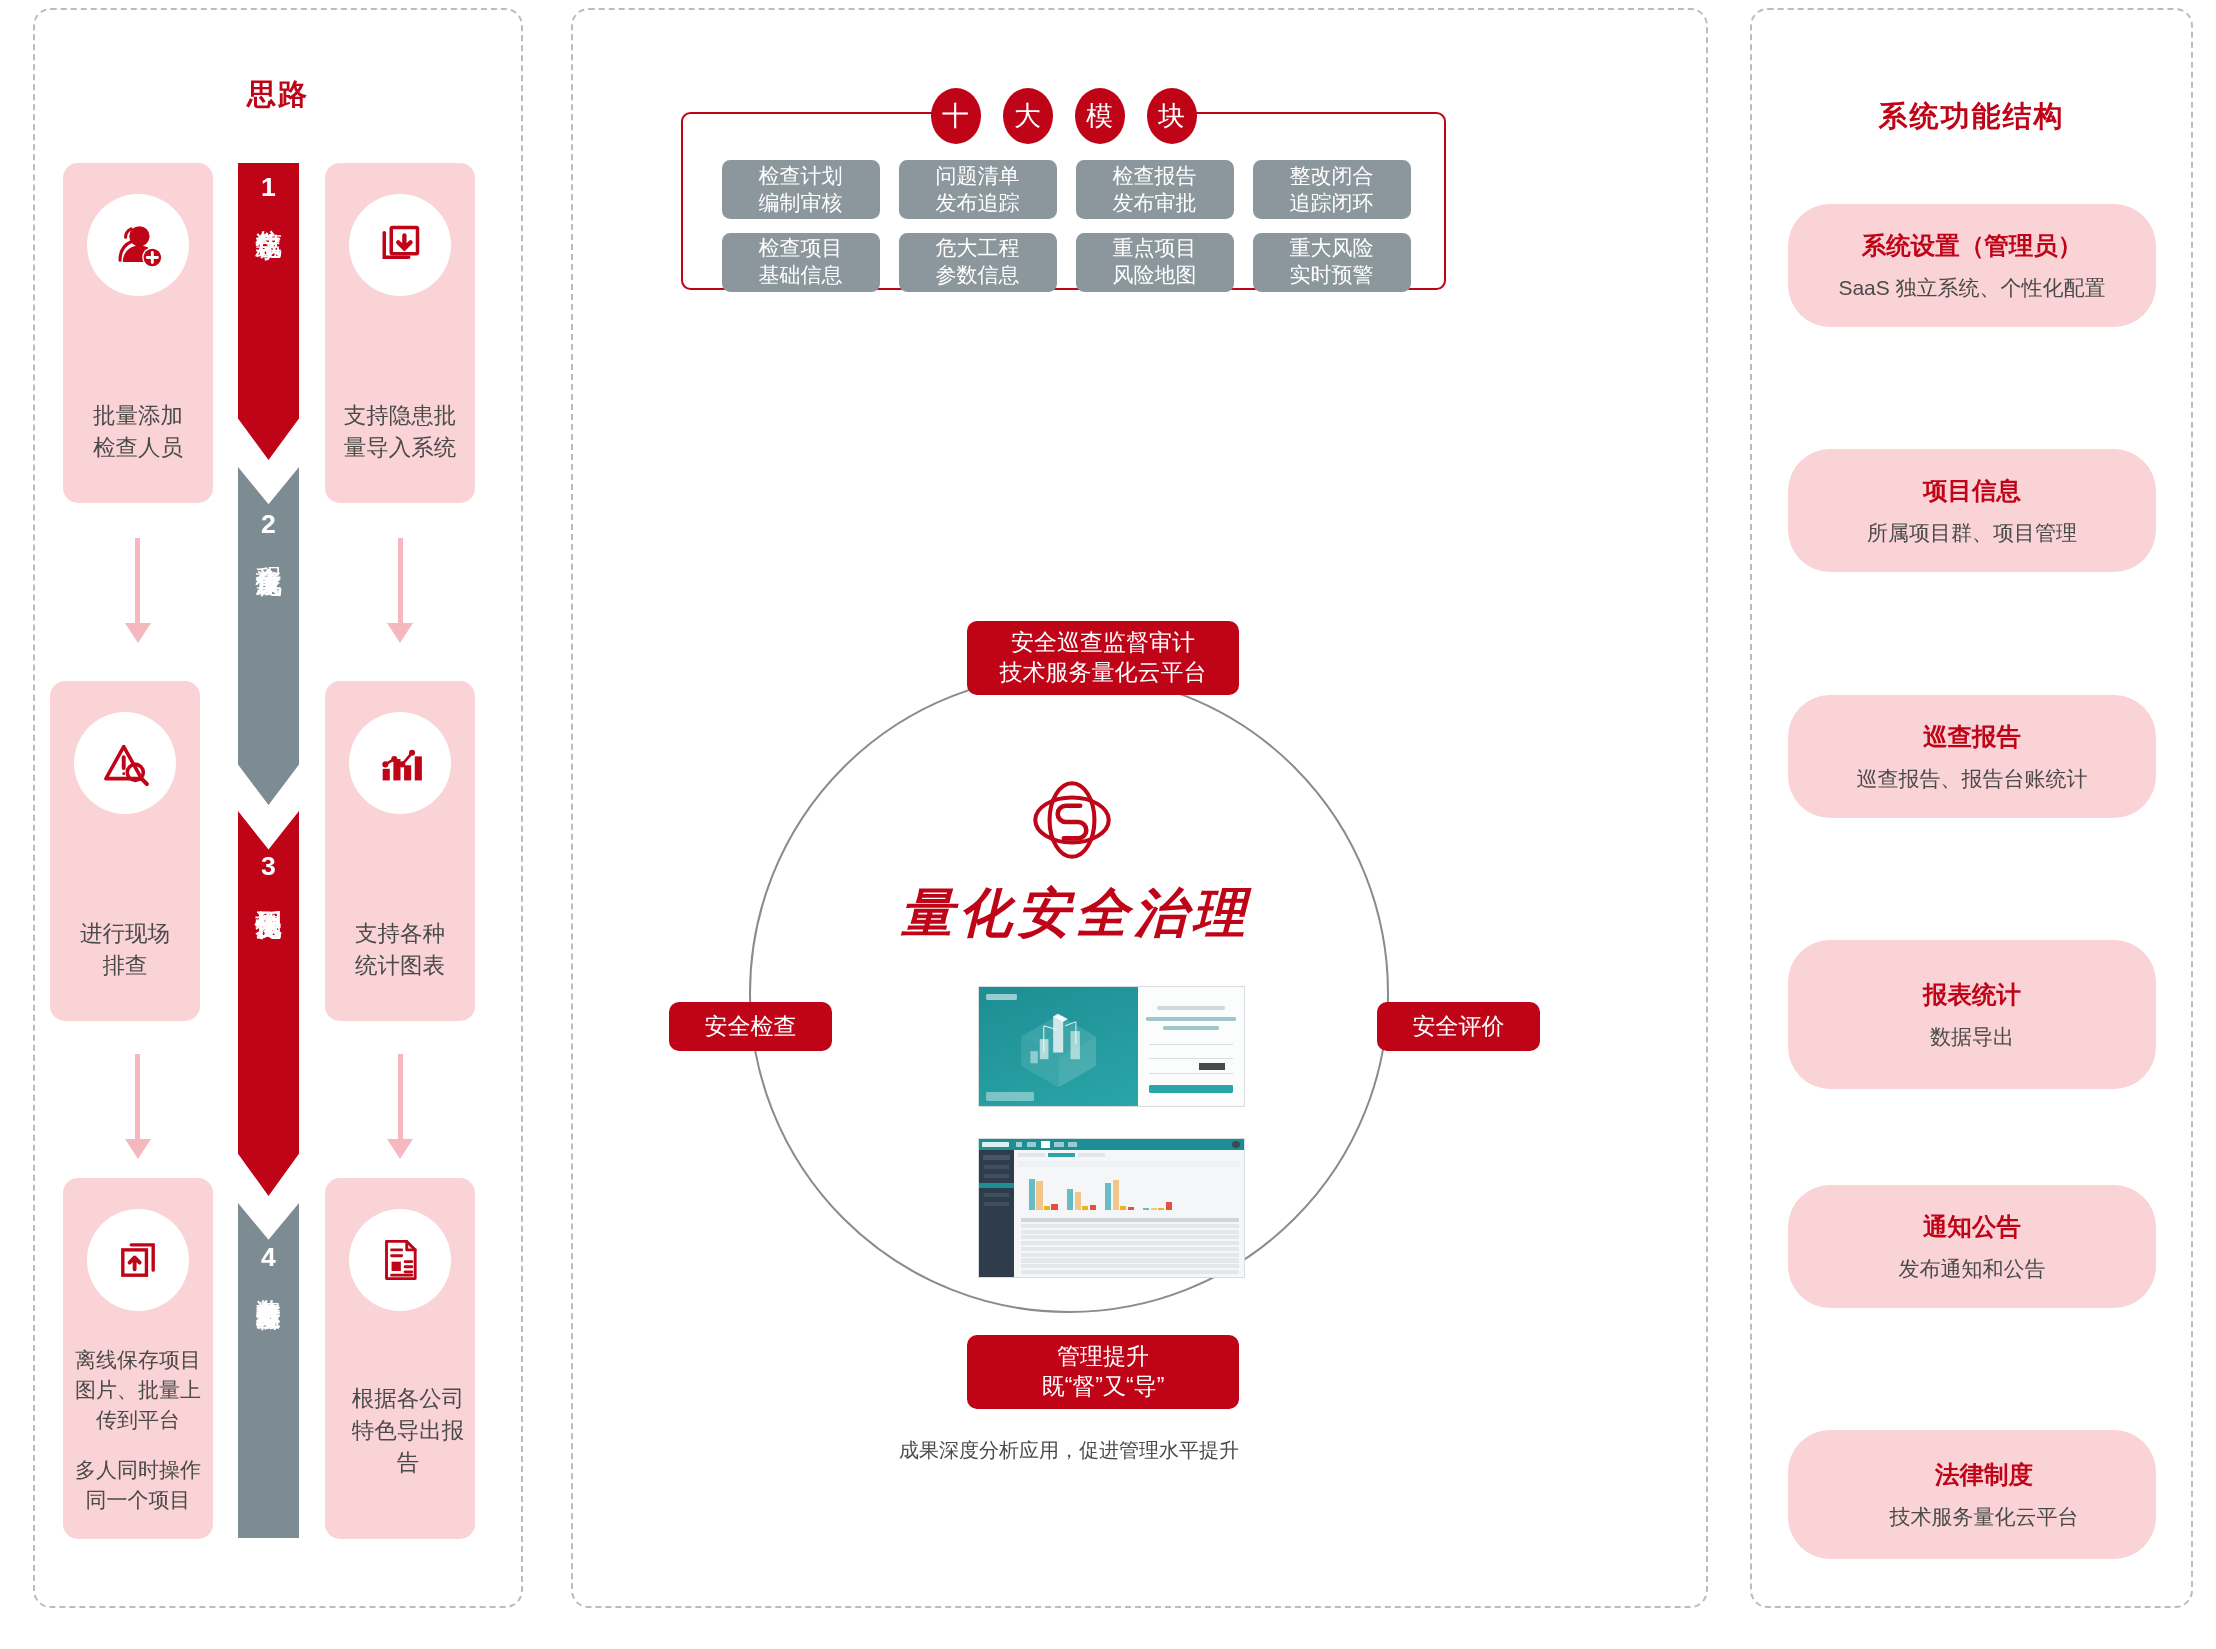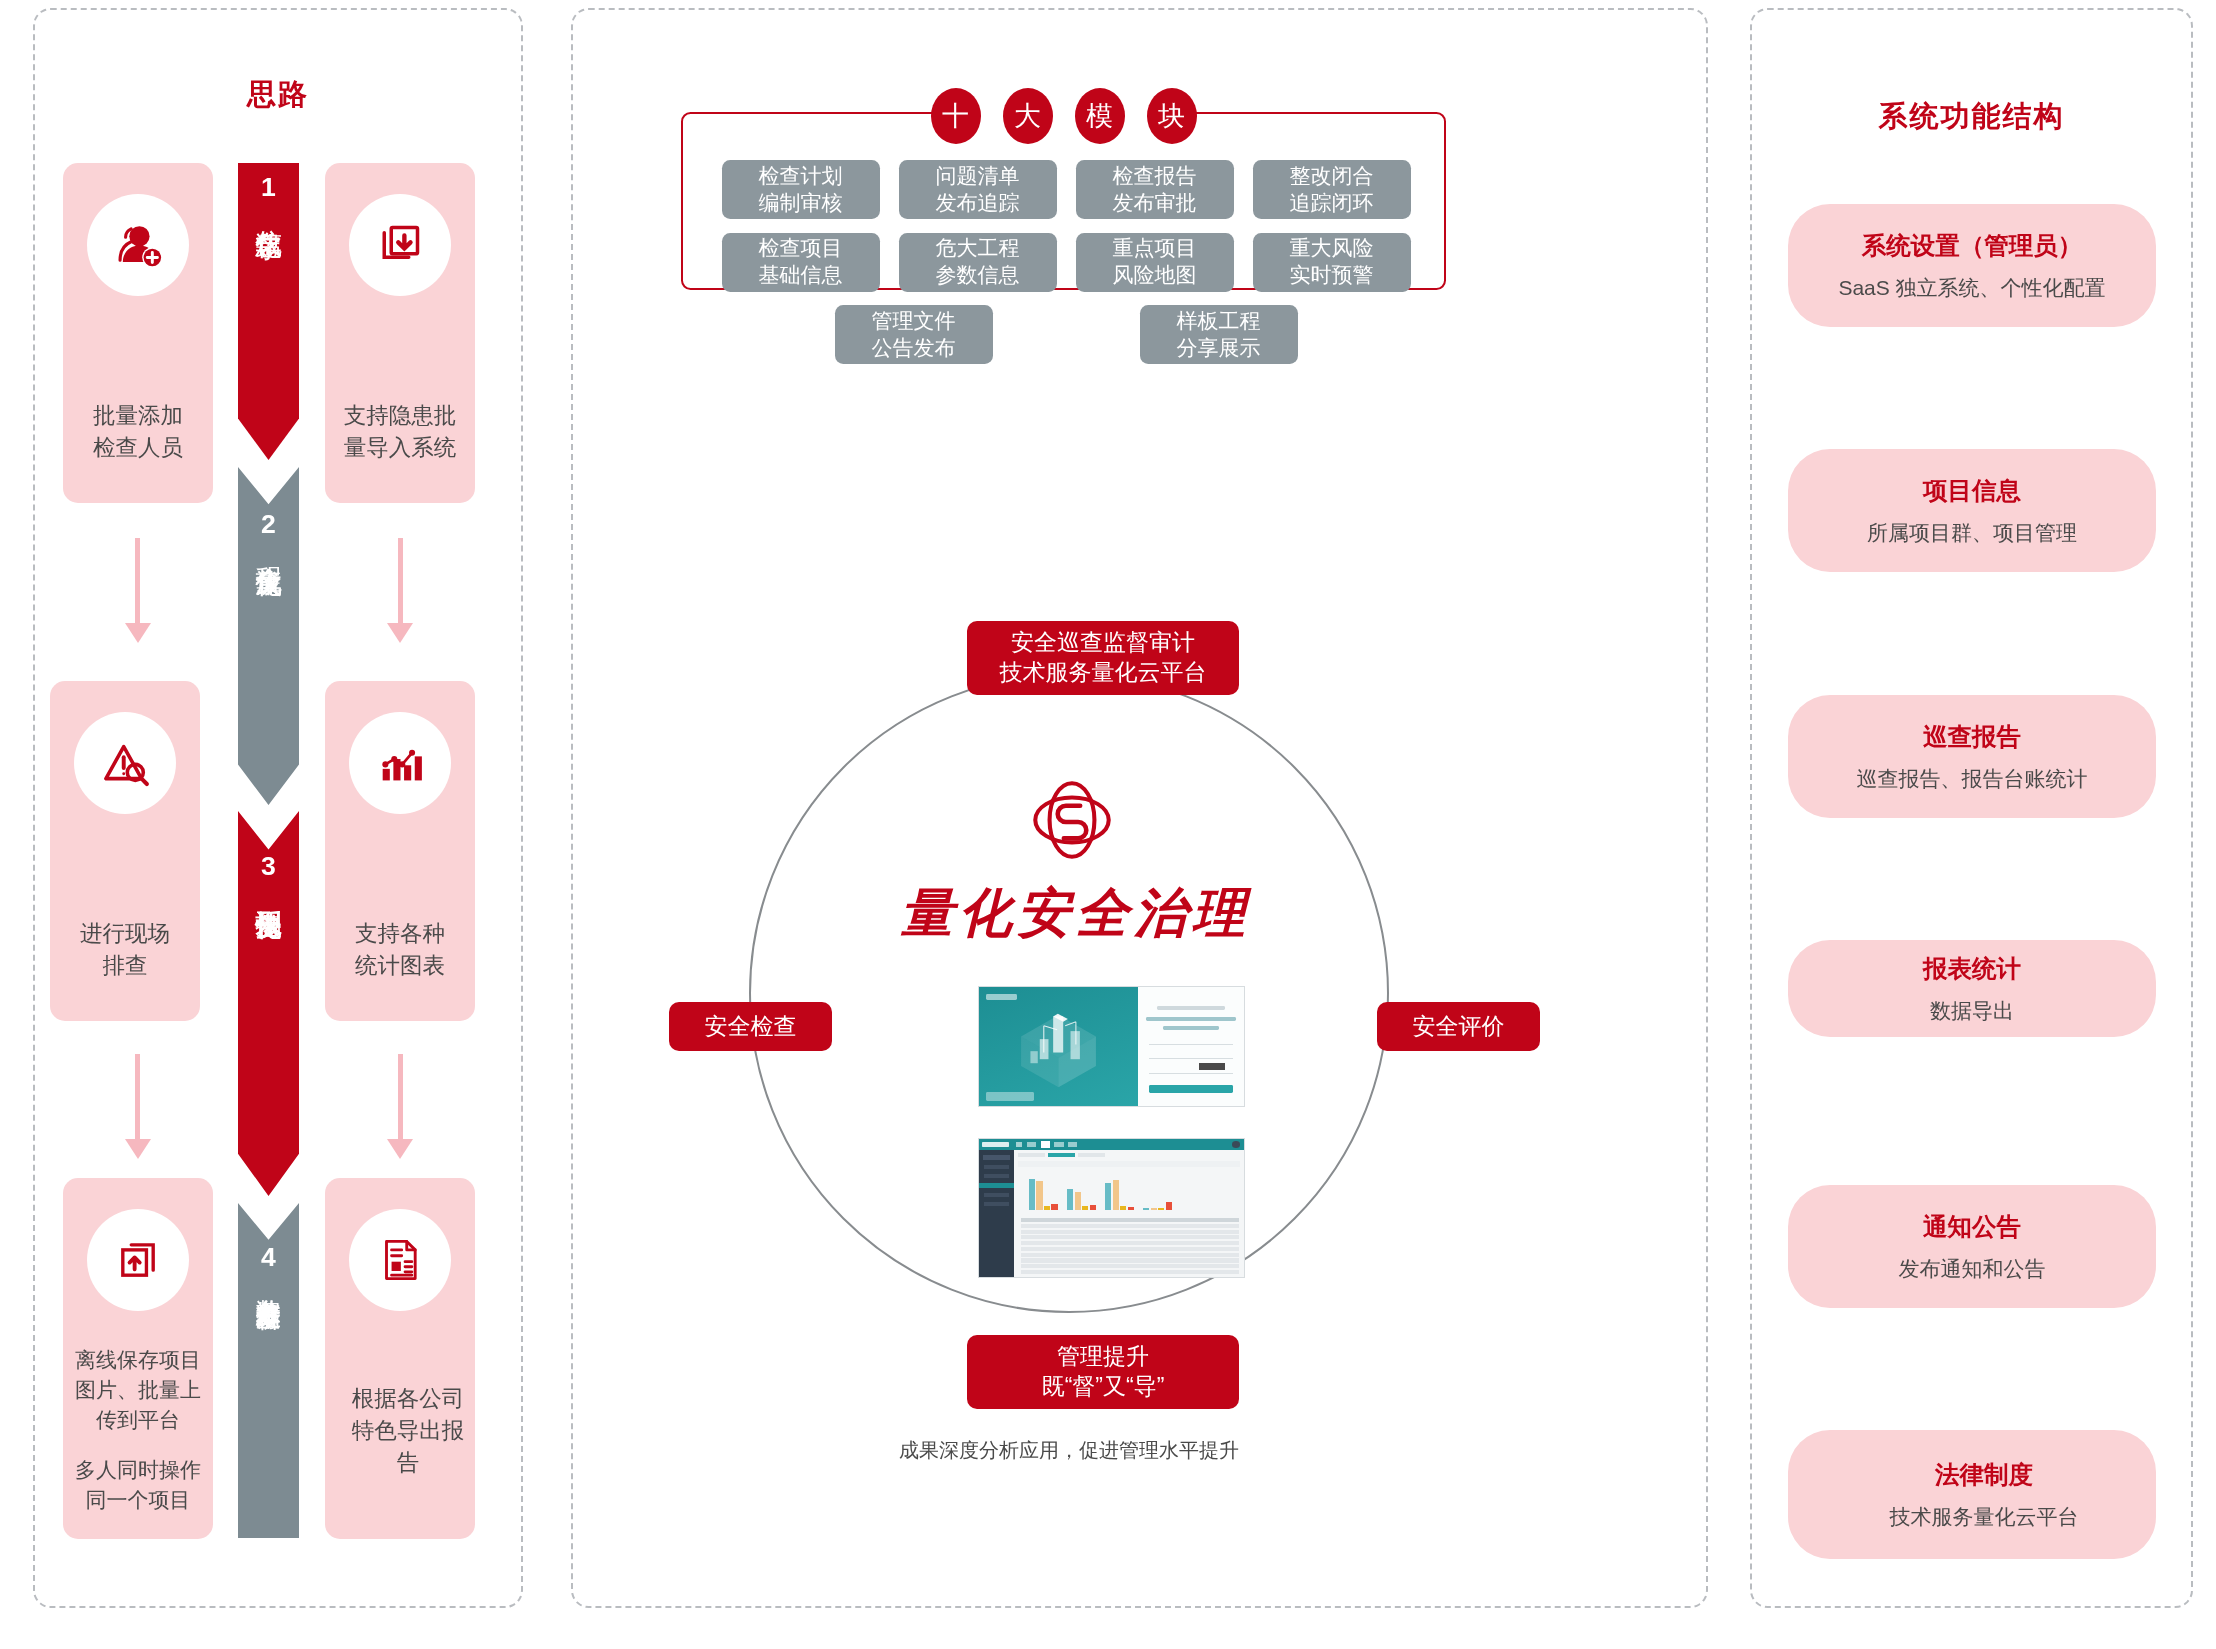--- a/index.html
+++ b/index.html
@@ -262,30 +262,20 @@
         <span>危大工程</span>
         <span>参数信息</span>
       </div>
     <div class="mod-chip">
         <span>重点项目</span>
         <span>风险地图</span>
       </div>
     <div class="mod-chip">
         <span>重大风险</span>
         <span>实时预警</span>
-      </div>
-  </div>
-  <div class="mod-row split">
-    <div class="mod-chip">
-        <span>管理文件</span>
-        <span>公告发布</span>
-      </div>
-    <div class="mod-chip">
-        <span>样板工程</span>
-        <span>分享展示</span>
       </div>
   </div>
 </div>
 
 <div id="ring"></div>
 
 <div class="ring-label" id="lbl-top">
   <span>安全巡查监督审计</span>
   <span>技术服务量化云平台</span>
 </div>
@@ -415,21 +405,21 @@
   <div class="fn-sub">SaaS 独立系统、个性化配置</div>
 </div>
 <div class="fn-card" style="top:449px;height:123px;">
   <div class="fn-title">项目信息</div>
   <div class="fn-sub">所属项目群、项目管理</div>
 </div>
 <div class="fn-card" style="top:695px;height:123px;">
   <div class="fn-title">巡查报告</div>
   <div class="fn-sub">巡查报告、报告台账统计</div>
 </div>
-<div class="fn-card" style="top:940px;height:97px;">
+<div class="fn-card" style="top:940px;height:149px;">
   <div class="fn-title">报表统计</div>
   <div class="fn-sub">数据导出</div>
 </div>
 <div class="fn-card" style="top:1185px;height:123px;">
   <div class="fn-title">通知公告</div>
   <div class="fn-sub">发布通知和公告</div>
 </div>
 <div class="fn-card" style="top:1430px;height:129px;padding-left:24px;">
   <div class="fn-title">法律制度</div>
   <div class="fn-sub">技术服务量化云平台</div>

